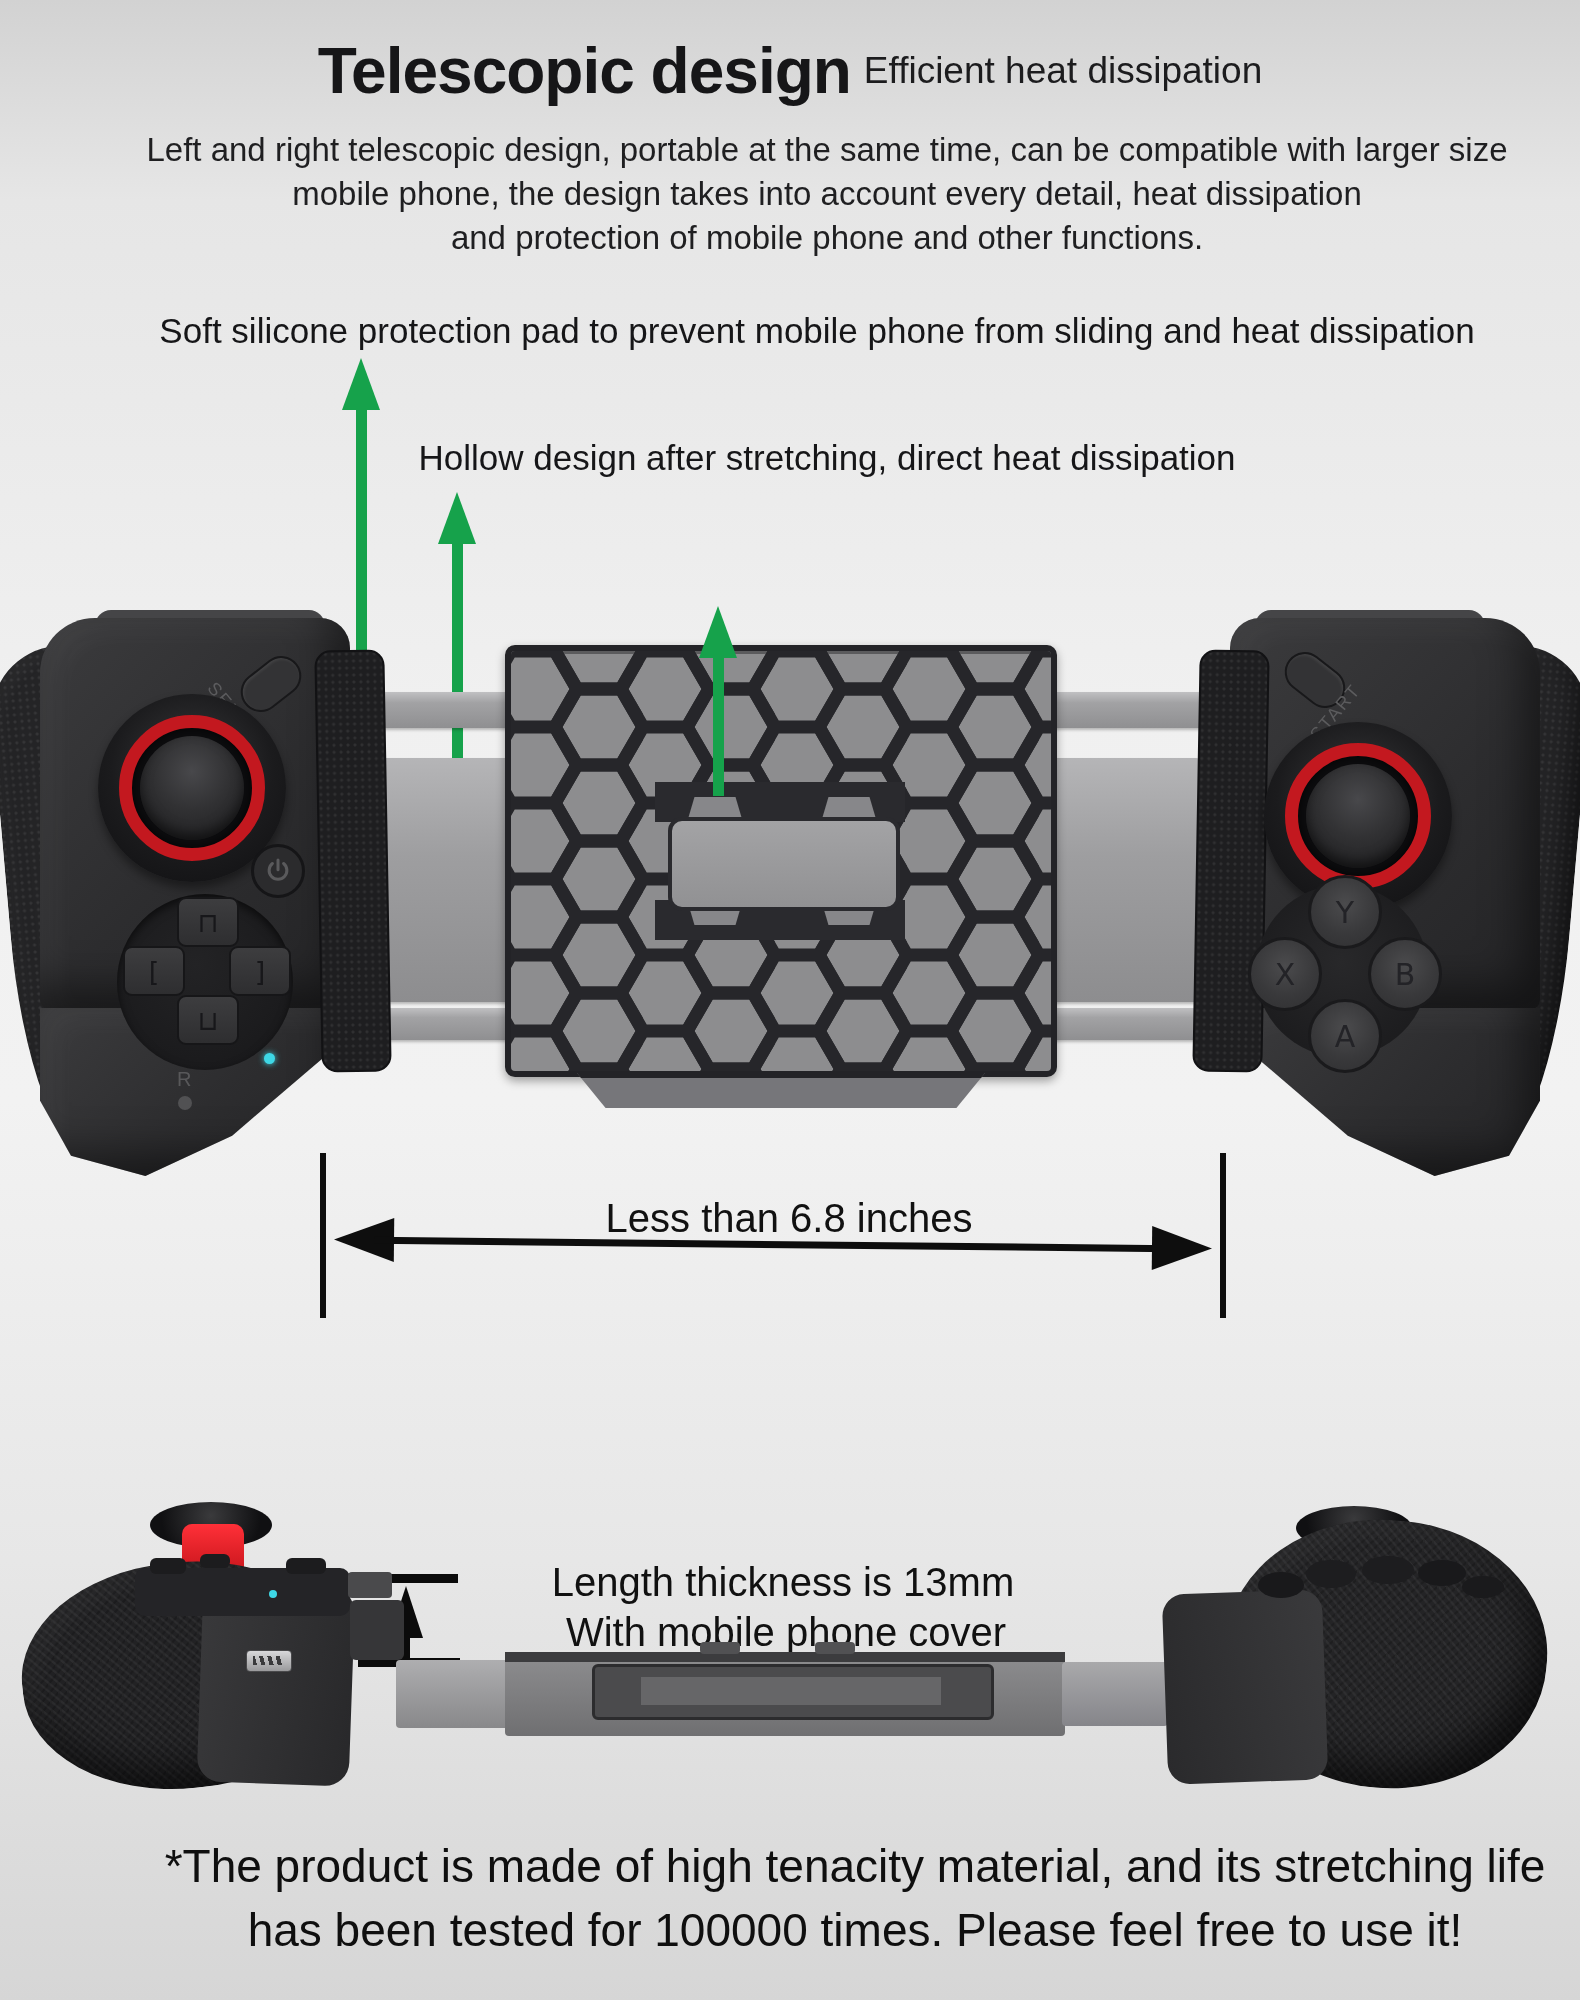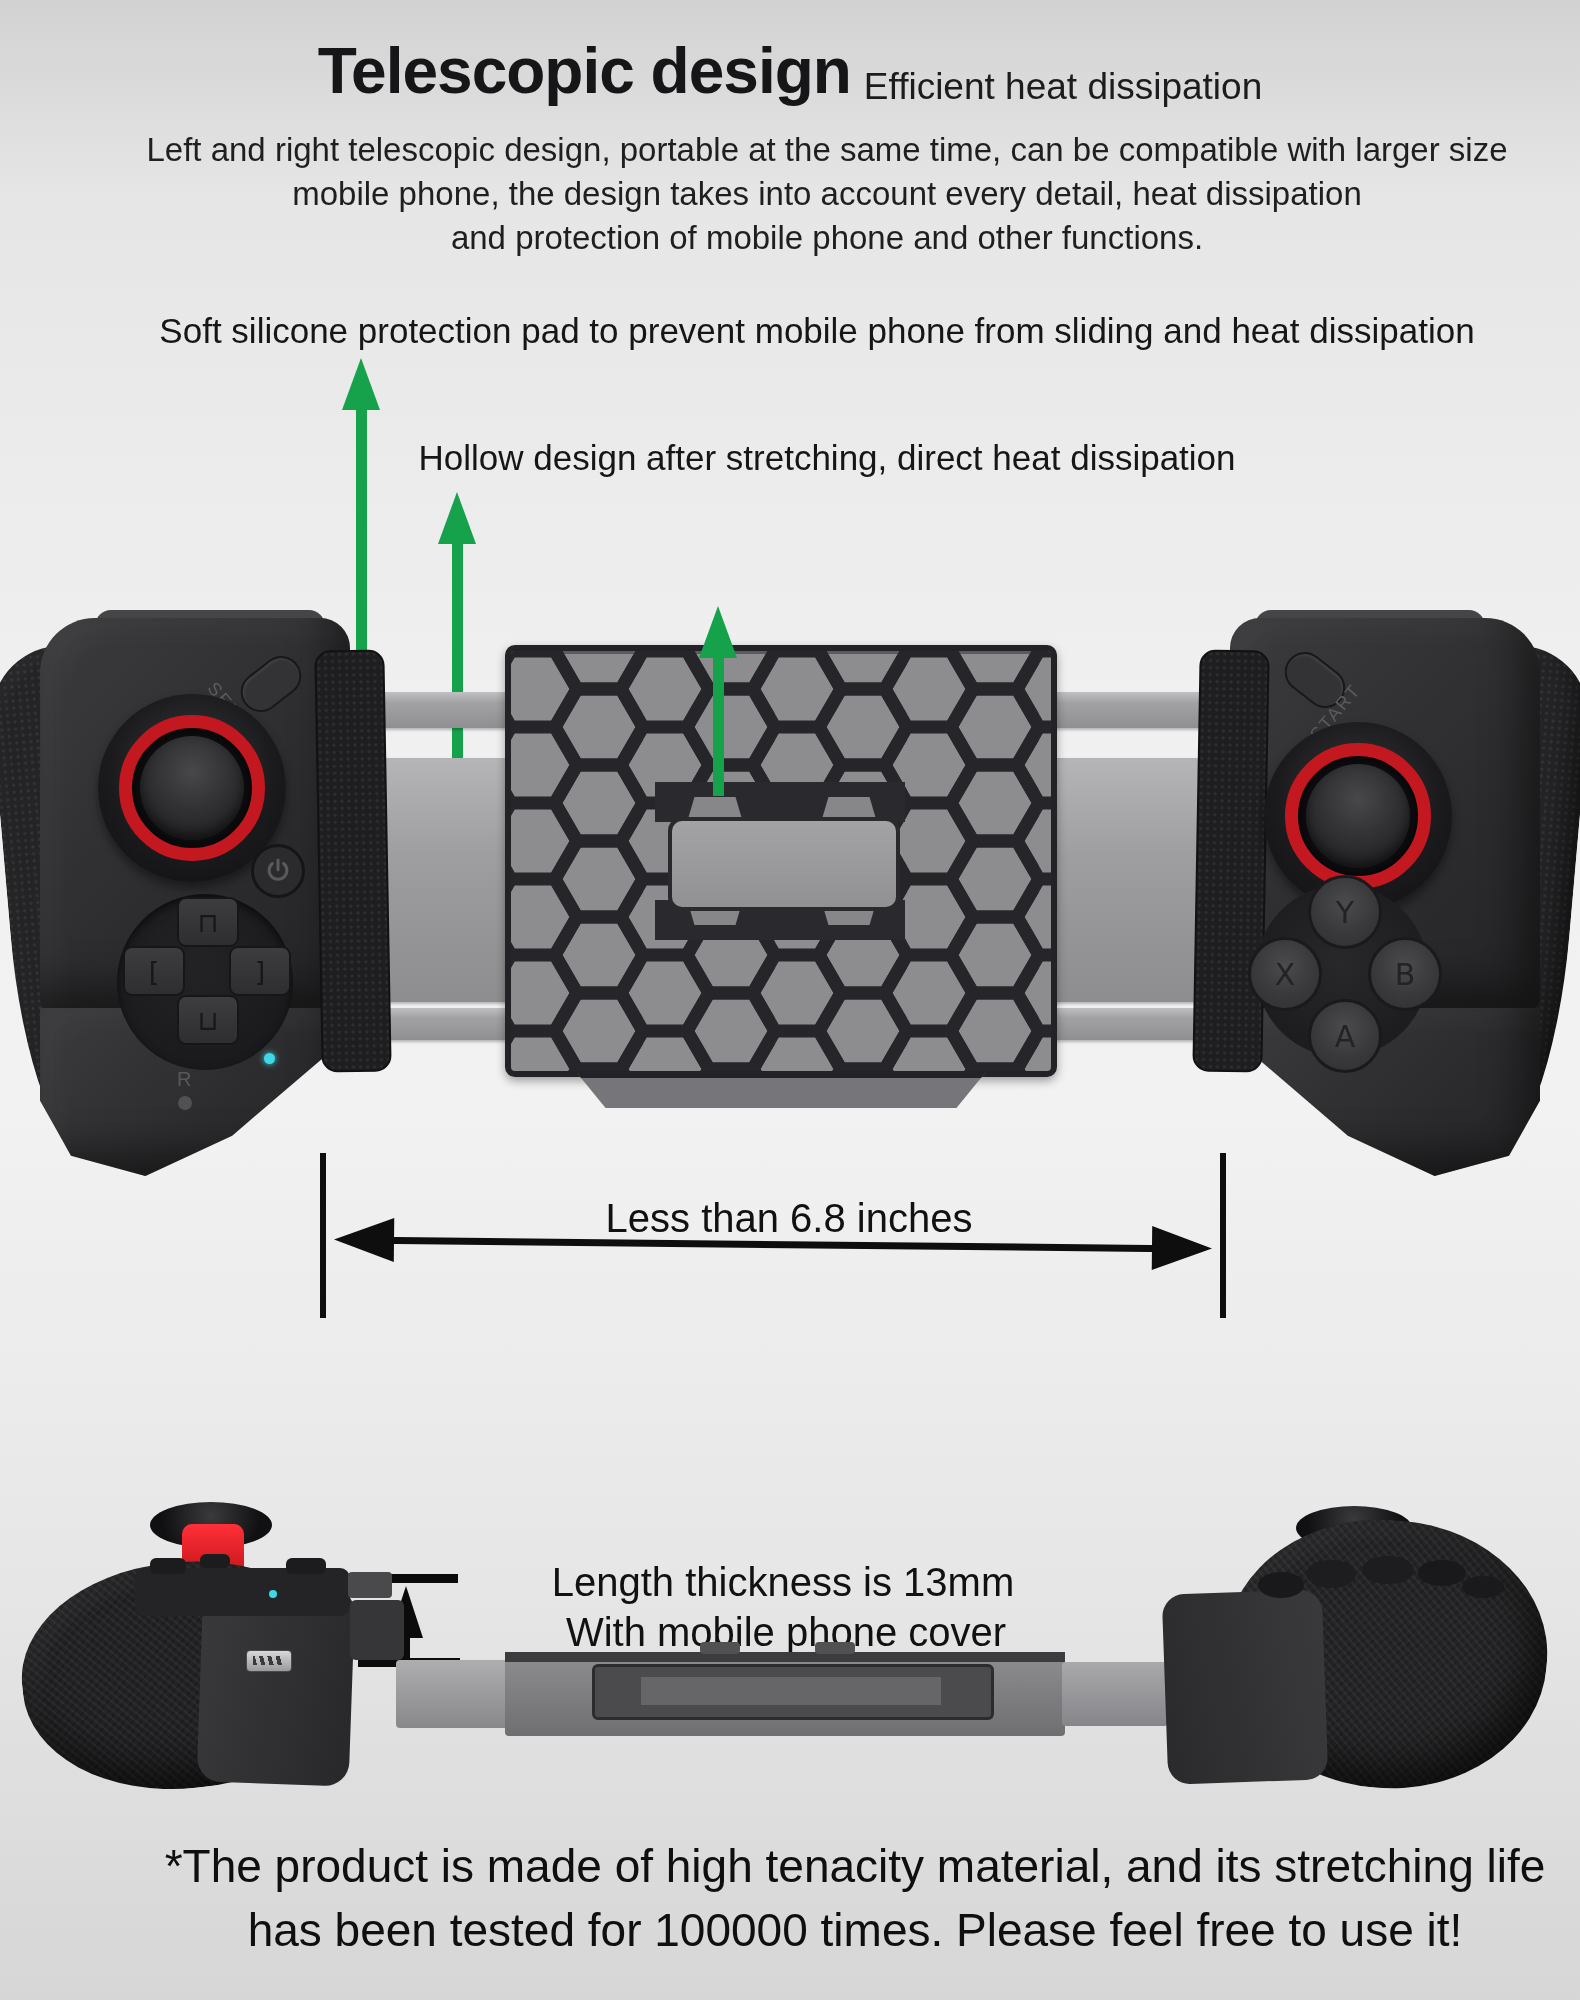--- a/index.html
+++ b/index.html
@@ -5,21 +5,21 @@
   html,body{margin:0;padding:0;}
   #canvas{
     position:relative; width:1580px; height:2000px; overflow:hidden;
     background:linear-gradient(180deg,#d2d2d2 0%,#e6e6e6 10%,#f0f0f0 35%,#f2f2f2 55%,#e7e7e7 78%,#d6d6d6 100%);
     font-family:"Liberation Sans","DejaVu Sans",sans-serif; color:#141414;
   }
   .abs{position:absolute;}
   .layer{position:absolute;left:0;top:0;width:1580px;height:2000px;}
   .ctr{text-align:center;padding-left:37px;}
   
-  .title-row{left:0;top:34px;width:1580px;display:flex;justify-content:center;align-items:flex-end;gap:13px;}
+  .title-row{left:0;top:34px;width:1580px;display:flex;justify-content:center;align-items:center;gap:13px;}
   .title{font-size:64px;font-weight:700;color:#161618;letter-spacing:-1px;}
   .subtitle{font-size:37px;color:#1c1c1e;}
   .desc{left:0;top:128px;width:1580px;font-size:33px;line-height:44px;color:#1f1f21;}
   
   .ann{font-size:35px;color:#161618;white-space:nowrap;}
   
   .ghead{width:0;height:0;border-left:19px solid transparent;border-right:19px solid transparent;border-bottom:52px solid #16a24b;}
   .gshaft{width:11px;background:#16a24b;}
   
   .texdots{background-image:radial-gradient(circle at 2px 2px,rgba(255,255,255,0.08) 1.3px,transparent 1.8px);background-size:7px 7px;}

